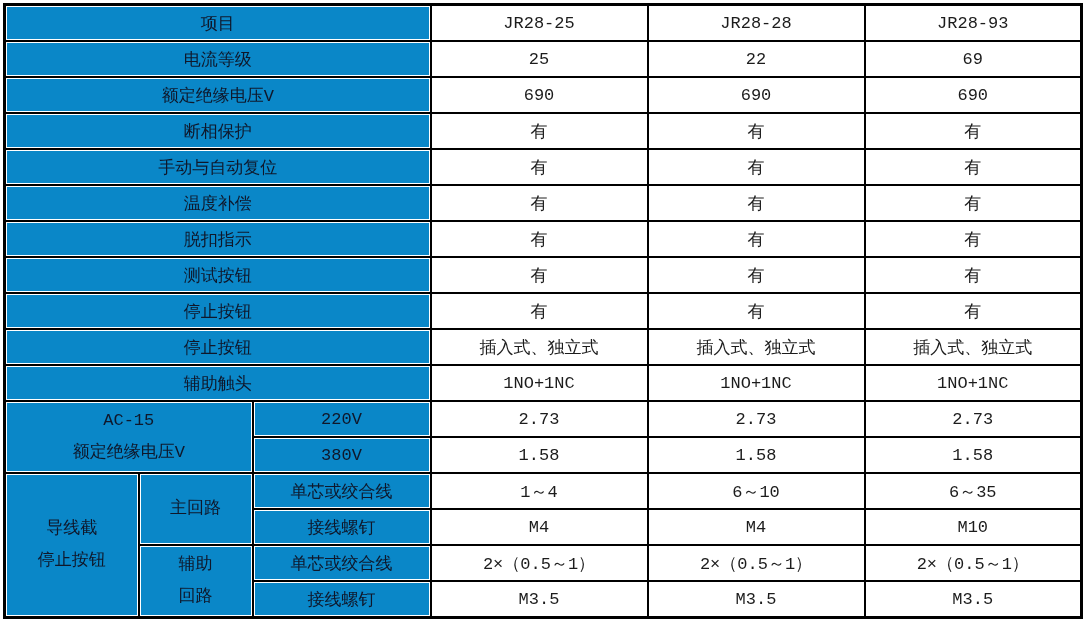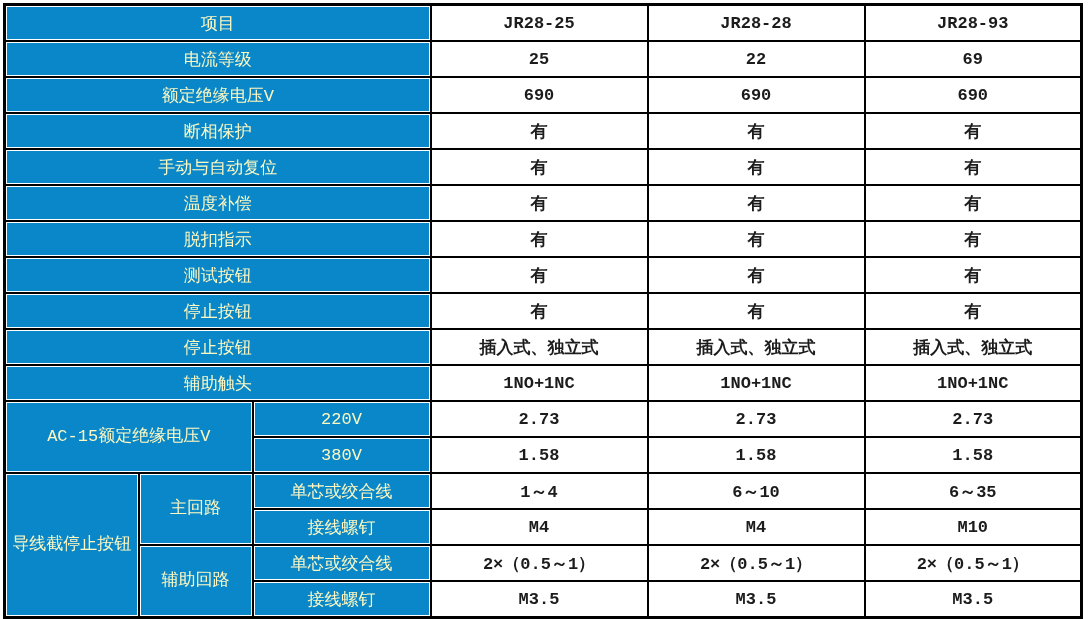--- a/index.html
+++ b/index.html
@@ -29,30 +29,29 @@
     text-align: center;
     vertical-align: middle;
     font-size: 17px;
     color: #1c1c1c;
     font-family: "Liberation Mono", "DejaVu Sans Mono", monospace;
     white-space: nowrap;
     overflow: hidden;
   }
   td.blue {
     background: #0a87c8;
-    color: #fef9c3;
+    color: #0f172a;
     box-shadow: inset 0 0 0 1px #ffffff;
   }
   td.white {
     background: #ffffff;
-    font-weight: bold;
   }
   .stack {
     display: flex;
-    flex-direction: row;
+    flex-direction: column;
     justify-content: center;
   }
   .stack div {
     line-height: 32px;
   }
 </style>
 </head>
 <body>
 
 <table class="spec">

